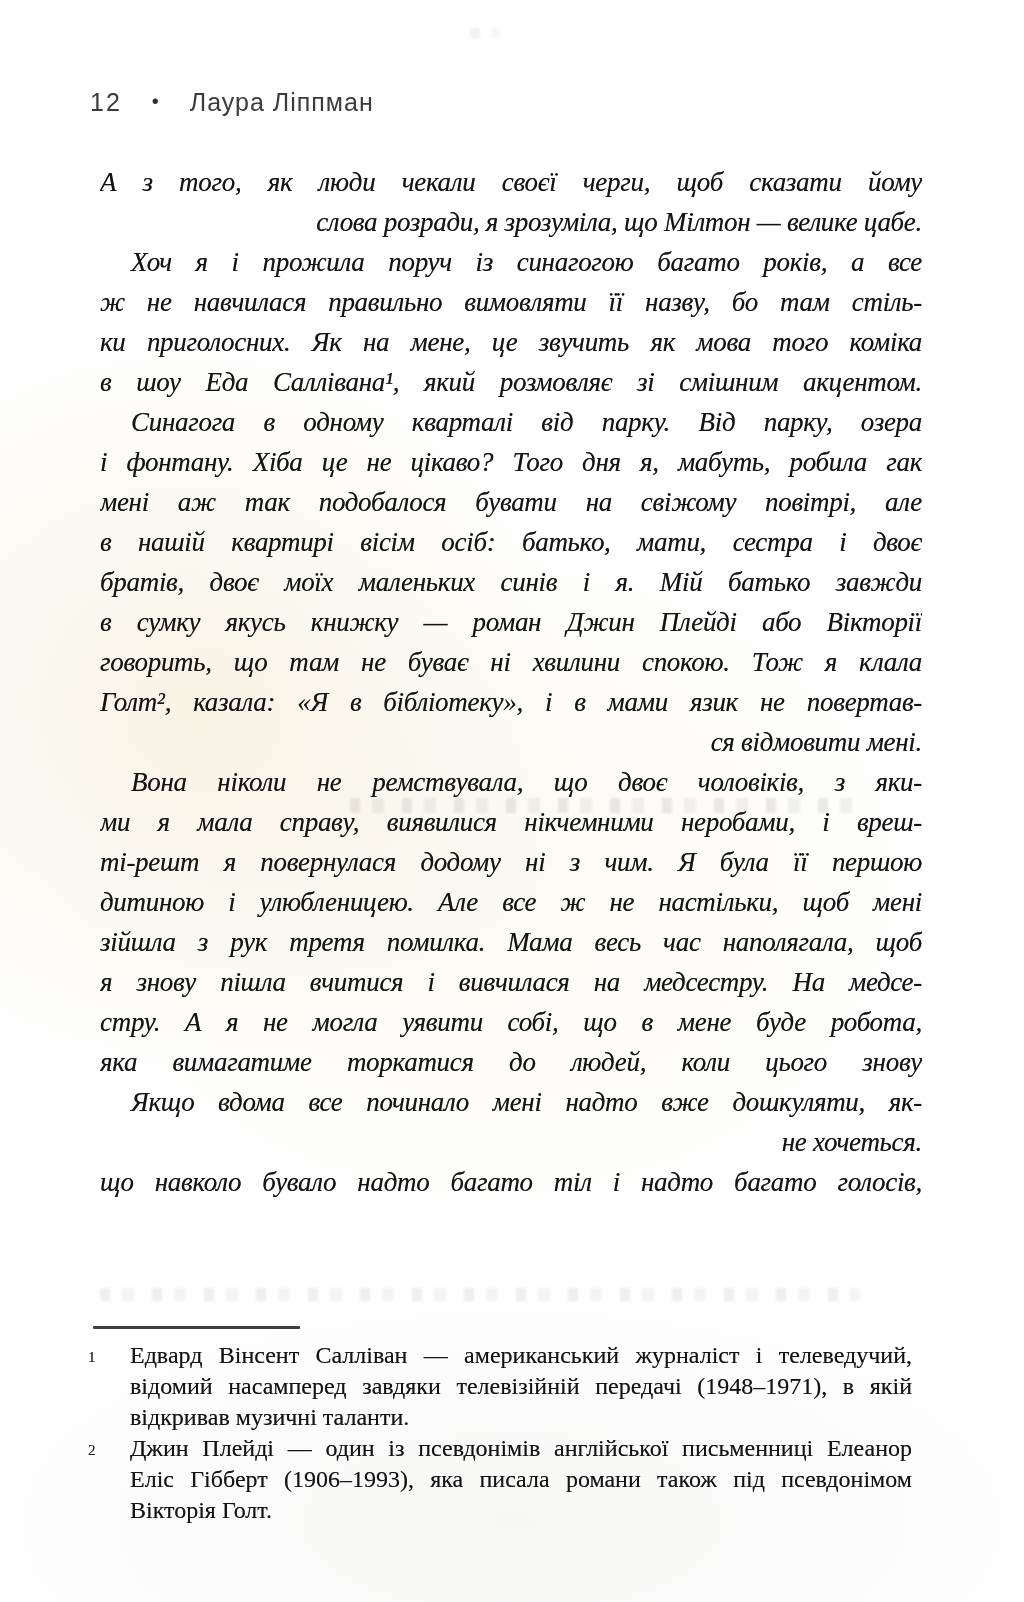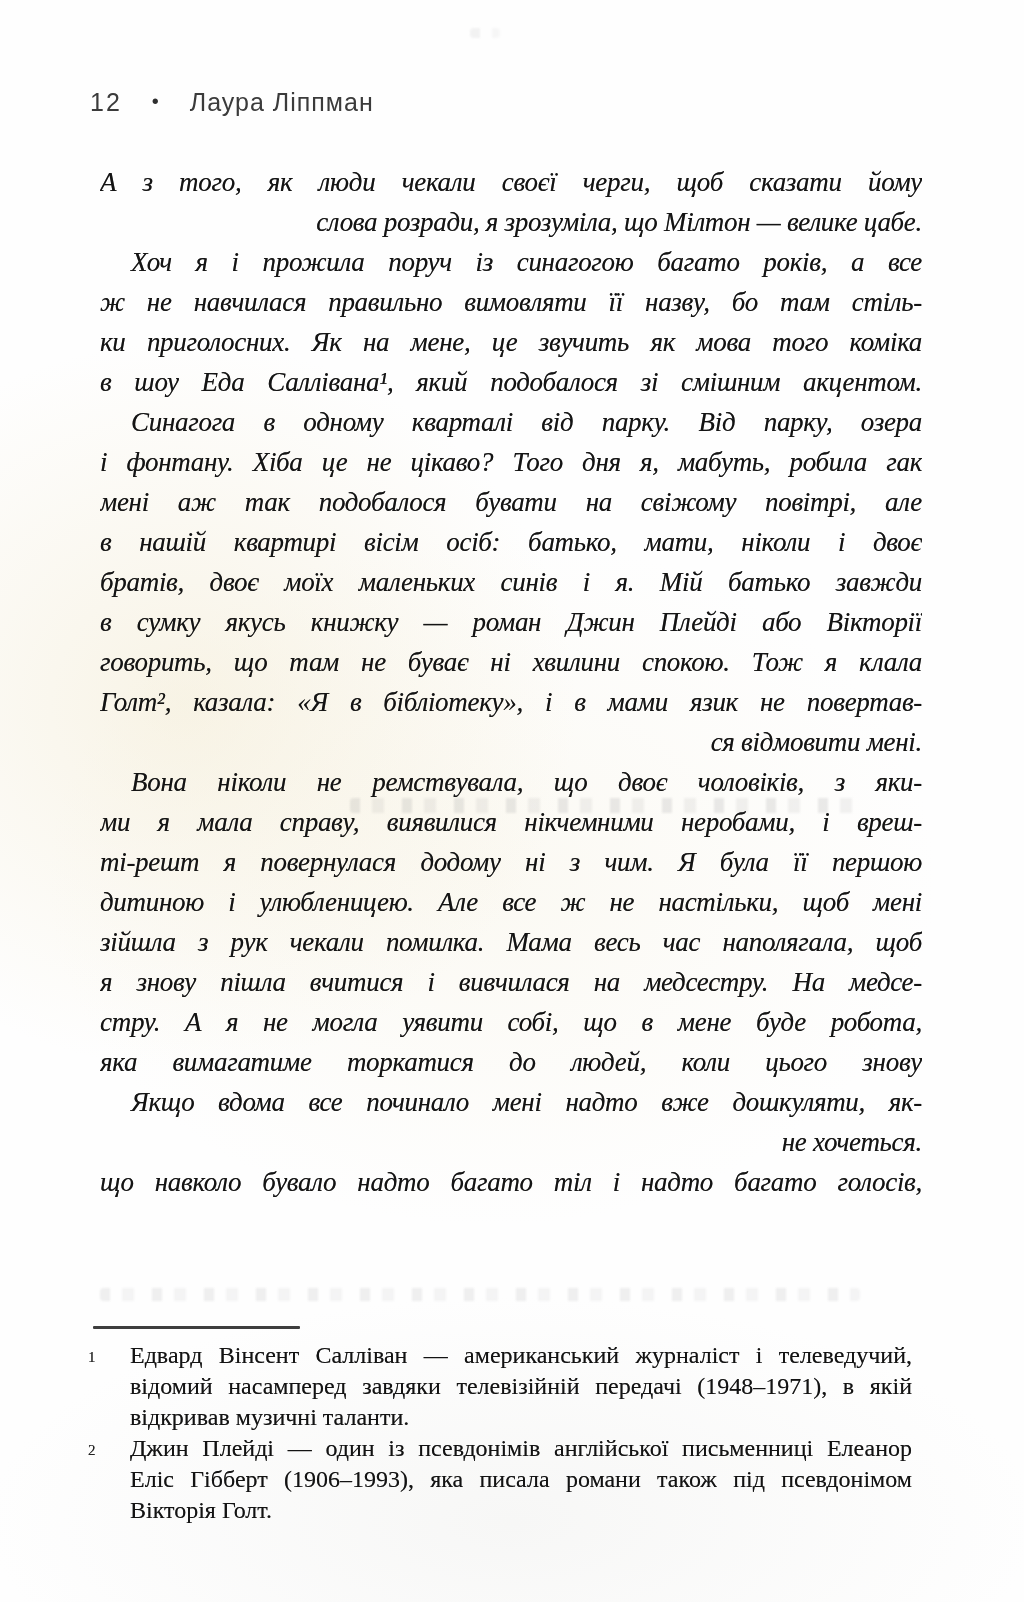--- a/index.html
+++ b/index.html
@@ -91,35 +91,35 @@
     <span class="bullet">•</span>
     <span class="author">Лаура Ліппман</span>
   </div>
 
   <div class="body-text">
       <div class="line just">А з того, як люди чекали своєї черги, щоб сказати йому</div>
       <div class="line">слова розради, я зрозуміла, що Мілтон — велике цабе.</div>
       <div class="line just indent">Хоч я і прожила поруч із синагогою багато років, а все</div>
       <div class="line just">ж не навчилася правильно вимовляти її назву, бо там стіль-</div>
       <div class="line just">ки приголосних. Як на мене, це звучить як мова того коміка</div>
-      <div class="line just">в шоу Еда Саллівана¹, який подобалося зі смішним акцентом.</div>
+      <div class="line just">в шоу Еда Саллівана¹, який розмовляє зі смішним акцентом.</div>
       <div class="line just indent">Синагога в одному кварталі від парку. Від парку, озера</div>
       <div class="line just">і фонтану. Хіба це не цікаво? Того дня я, мабуть, робила гак</div>
       <div class="line just">мені аж так подобалося бувати на свіжому повітрі, але</div>
-      <div class="line just">в нашій квартирі вісім осіб: батько, мати, ніколи і двоє</div>
+      <div class="line just">в нашій квартирі вісім осіб: батько, мати, сестра і двоє</div>
       <div class="line just">братів, двоє моїх маленьких синів і я. Мій батько завжди</div>
       <div class="line just">в сумку якусь книжку — роман Джин Плейді або Вікторії</div>
       <div class="line just">говорить, що там не буває ні хвилини спокою. Тож я клала</div>
       <div class="line just">Голт², казала: «Я в бібліотеку», і в мами язик не повертав-</div>
       <div class="line">ся відмовити мені.</div>
       <div class="line just indent">Вона ніколи не ремствувала, що двоє чоловіків, з яки-</div>
       <div class="line just">ми я мала справу, виявилися нікчемними неробами, і вреш-</div>
       <div class="line just">ті-решт я повернулася додому ні з чим. Я була її першою</div>
       <div class="line just">дитиною і улюбленицею. Але все ж не настільки, щоб мені</div>
-      <div class="line just">зійшла з рук чекали помилка. Мама весь час наполягала, щоб</div>
+      <div class="line just">зійшла з рук третя помилка. Мама весь час наполягала, щоб</div>
       <div class="line just">я знову пішла вчитися і вивчилася на медсестру. На медсе-</div>
       <div class="line just">стру. А я не могла уявити собі, що в мене буде робота,</div>
       <div class="line just">яка вимагатиме торкатися до людей, коли цього знову</div>
       <div class="line just indent">Якщо вдома все починало мені надто вже дошкуляти, як-</div>
       <div class="line">не хочеться.</div>
       <div class="line just">що навколо бувало надто багато тіл і надто багато голосів,</div>
     </div>
 
   <div class="bleed b1"></div>
   <div class="bleed b2"></div>

